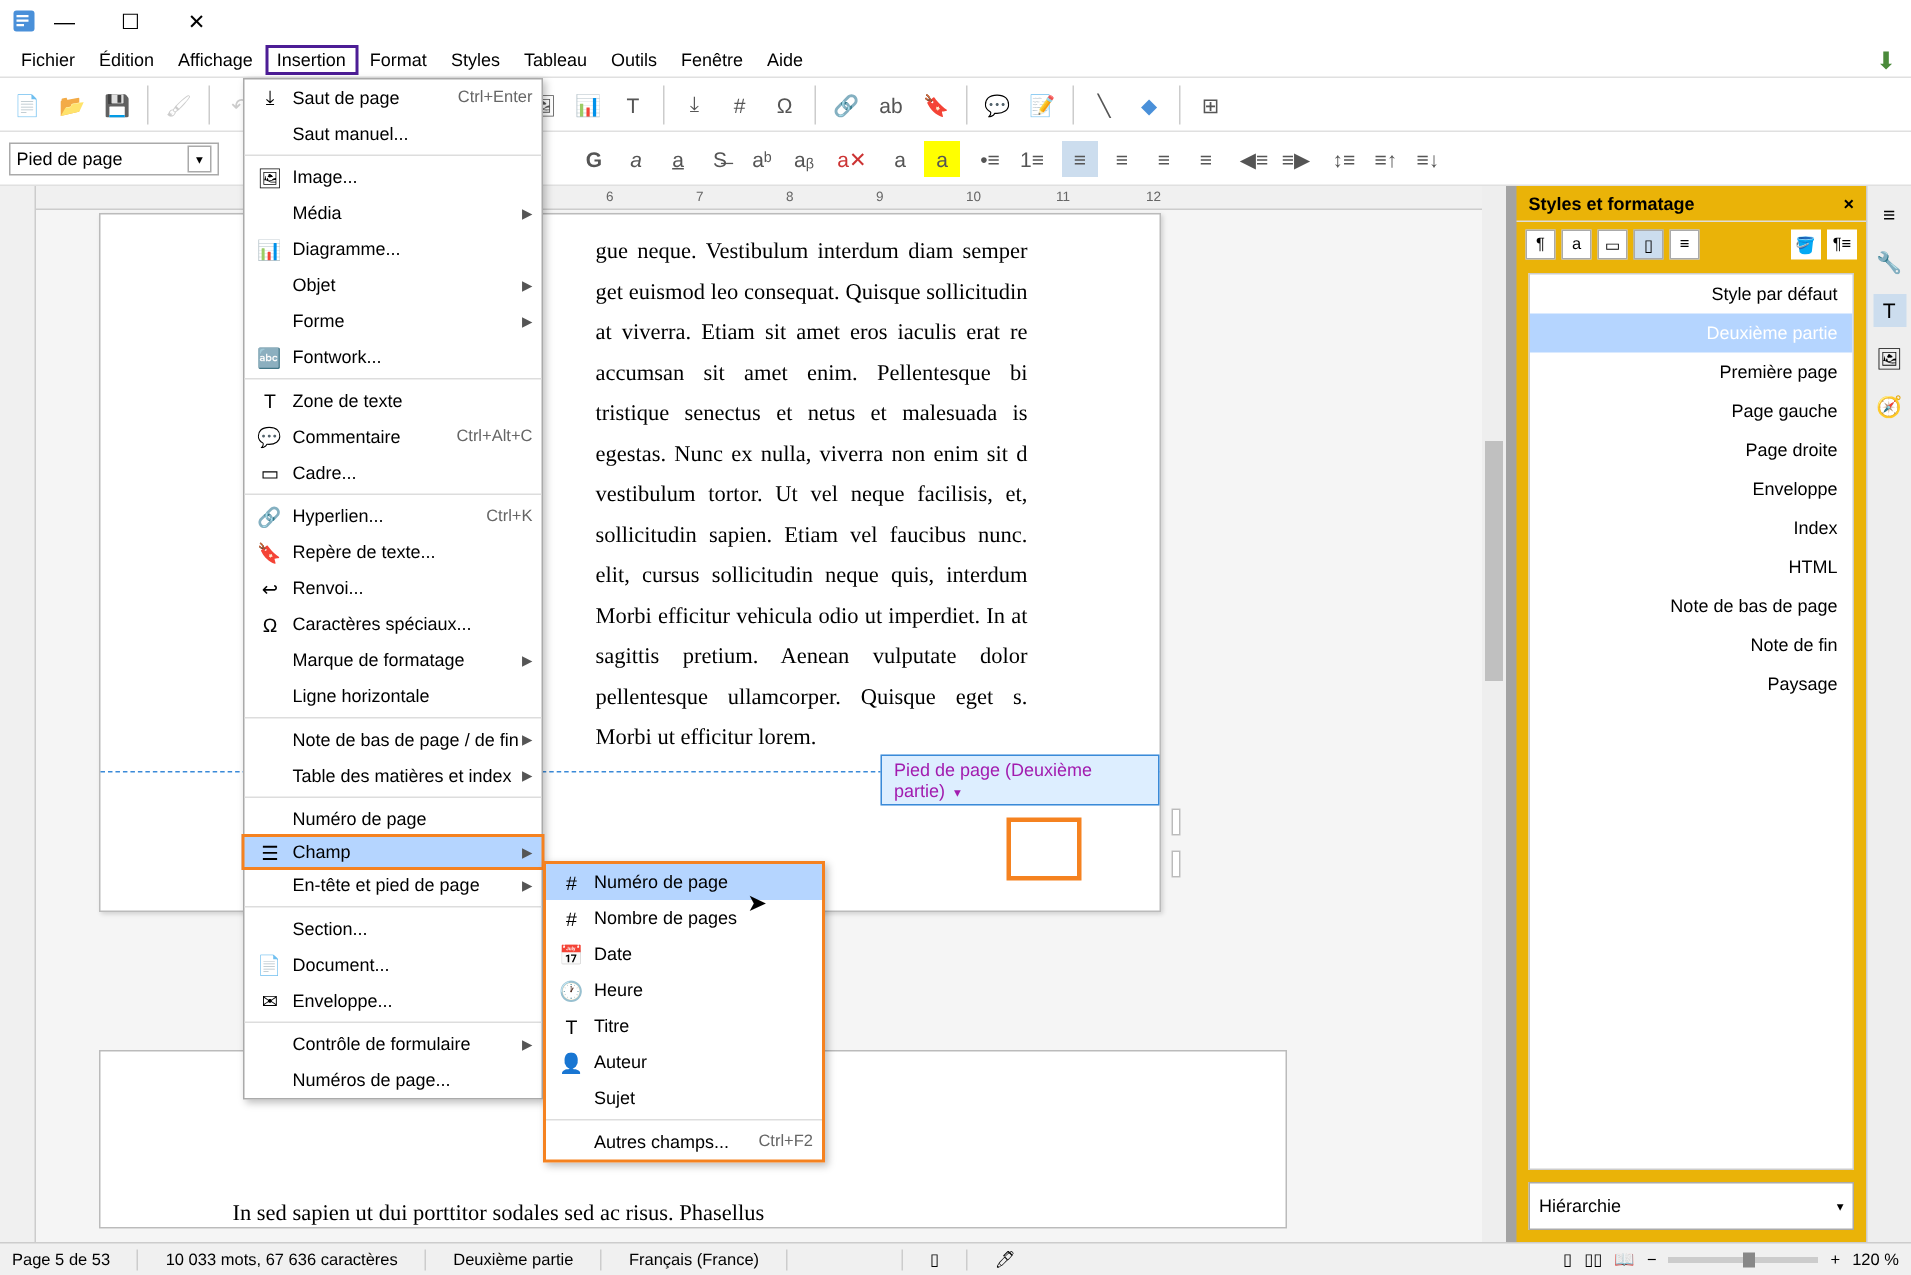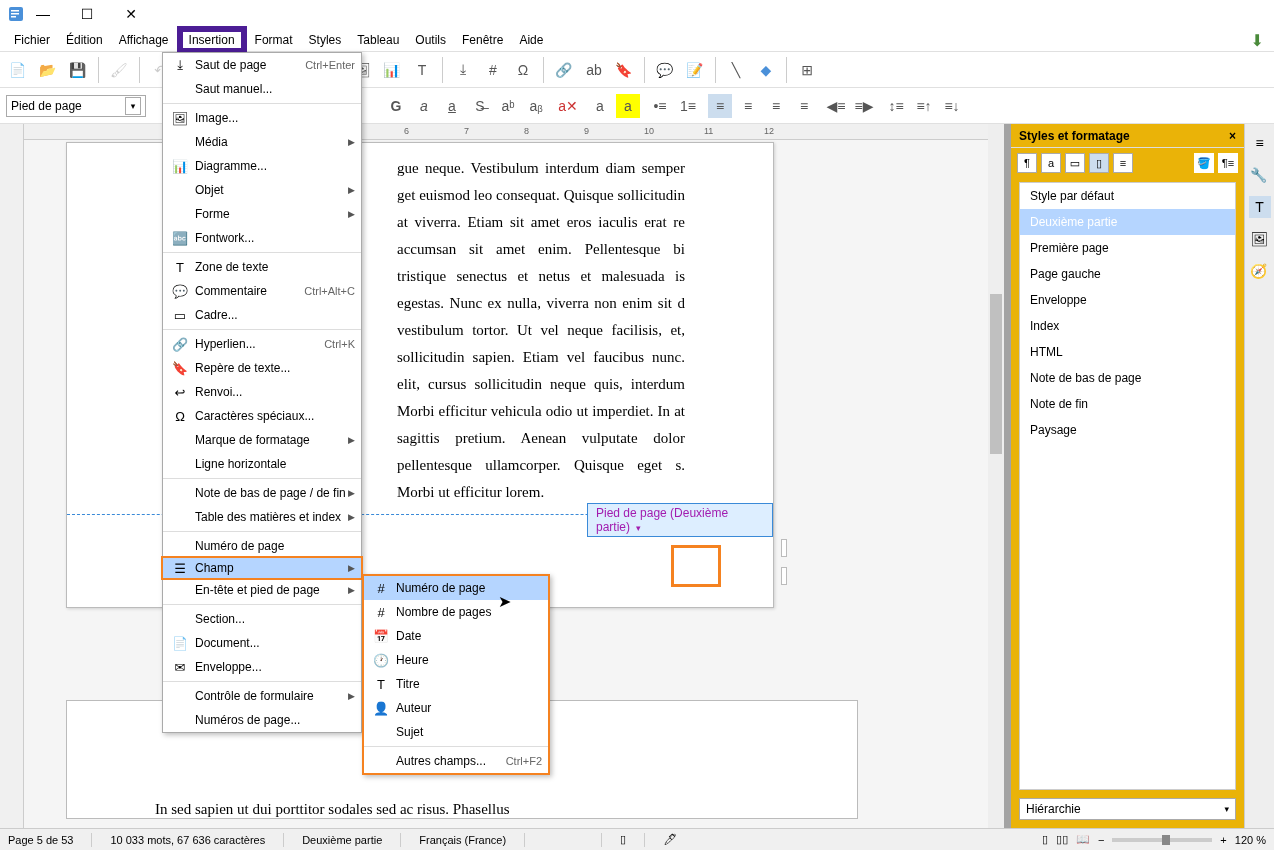--- a/index.html
+++ b/index.html
@@ -4,21 +4,21 @@
 <style>
 * { box-sizing: border-box; margin: 0; padding: 0; }
 body { font-family: "Segoe UI", Tahoma, sans-serif; font-size: 12px; width: 1274px; height: 850px; background: #fff; overflow: hidden; position: relative; }
 .titlebar { height: 28px; display: flex; align-items: center; padding: 0 8px; background: #fff; }
 .titlebar-icon { width: 16px; height: 16px; margin-right: 6px; }
 .titlebar-text { flex: 1; font-size: 12px; }
 .winbtns { display: flex; gap: 18px; }
 .winbtn { width: 26px; height: 20px; display: flex; align-items: center; justify-content: center; font-size: 14px; cursor: pointer; }
 .menubar { height: 24px; display: flex; align-items: center; padding: 0 6px; border-bottom: 1px solid #e0e0e0; position: relative; }
 .menuitem { padding: 3px 8px; cursor: pointer; }
-.menu-hl { border: 6px solid #4c1d95; padding: 1px 6px; }
+.menu-hl { border: 2px solid #4c1d95; padding: 1px 6px; }
 .ext-icon { position: absolute; right: 10px; top: 3px; color: #4a8a3a; font-size: 16px; }
 .toolbar { height: 36px; display: flex; align-items: center; gap: 6px; padding: 0 6px; border-bottom: 1px solid #e0e0e0; }
 .toolbar .sep { width: 1px; height: 26px; background: #ccc; margin: 0 2px; }
 .tbtn { width: 24px; height: 24px; display: flex; align-items: center; justify-content: center; font-size: 14px; color: #555; cursor: pointer; }
 .toolbar2 { height: 36px; display: flex; align-items: center; padding: 0 6px; gap: 4px; border-bottom: 1px solid #e0e0e0; }
 .style-dd { width: 140px; height: 22px; border: 1px solid #aaa; display: flex; align-items: center; padding: 0 4px; font-size: 12px; background: #fff; }
 .style-dd-arrow { margin-left: auto; border: 1px solid #aaa; width: 16px; height: 18px; display: flex; align-items: center; justify-content: center; font-size: 9px; }
 .main { position: absolute; top: 124px; left: 0; right: 0; bottom: 22px; display: flex; }
 .ruler-v { width: 24px; background: #f0f0f0; border-right: 1px solid #ccc; }
 .docarea { flex: 1; background: #f5f5f5; position: relative; overflow: hidden; }
@@ -43,24 +43,24 @@
 .dd-sep { height: 1px; background: #ddd; margin: 2px 0; }
 .dd-hl { background: #b5d5ff !important; border: 2px solid #f58220; margin: -2px; position: relative; z-index: 2; }
 .dd-sub { left: 362px; top: 574px; width: 188px; border: 2px solid #f58220; }
 .dd-sub .dd-row.sel { background: #b5d5ff; }
 .cursor-arrow { position: absolute; left: 498px; top: 592px; z-index: 200; font-size: 16px; }
 .sidebar-r { width: 240px; background: #eab308; border-left: 7px solid #a3a3a3; display: flex; flex-direction: column; }
 .sb-head { height: 24px; display: flex; align-items: center; padding: 0 8px; border-bottom: 1px solid #ddd; font-weight: bold; }
 .sb-head .x { margin-left: auto; cursor: pointer; }
 .sb-tabs { height: 30px; display: flex; align-items: center; gap: 4px; padding: 0 6px; }
 .sb-tab { width: 20px; height: 20px; border: 1px solid #aaa; background: #fff; display: flex; align-items: center; justify-content: center; font-size: 11px; }
-.sb-list { flex: 1; background: #fff; margin: 4px 8px; border: 1px solid #ccc; overflow: auto; }
+.sb-list { flex: 1; background: #fff; margin: 4px 8px; border: 1px solid #ccc; overflow: auto; text-align: right; }
 .sb-item { padding: 6px 10px; cursor: pointer; }
 .sb-item.sel { background: #b5d5ff; color: #fff; }
-.sb-dd { margin: 4px 8px 8px; height: 22px; border: 1px solid #aaa; background: #fff; display: flex; align-items: center; padding: 4px 6px; }
+.sb-dd { margin: 4px 8px 8px; height: 32px; border: 1px solid #aaa; background: #fff; display: flex; align-items: center; padding: 4px 6px; }
 .sb-dd-arrow { margin-left: auto; font-size: 9px; }
 .sidetabs { width: 30px; background: #eee; border-left: 1px solid #ccc; display: flex; flex-direction: column; align-items: center; padding-top: 8px; gap: 10px; }
 .sidetab { width: 22px; height: 22px; display: flex; align-items: center; justify-content: center; font-size: 14px; cursor: pointer; }
 .statusbar { position: absolute; bottom: 0; left: 0; right: 0; height: 22px; background: #f0f0f0; border-top: 1px solid #ccc; display: flex; align-items: center; font-size: 11px; padding: 0 8px; gap: 18px; }
 .statusbar .sep { width: 1px; height: 14px; background: #ccc; }
 .status-right { margin-left: auto; display: flex; align-items: center; gap: 8px; }
 .zoom-slider { width: 100px; height: 4px; background: #ccc; position: relative; }
 .zoom-slider::before { content: ""; position: absolute; left: 50%; top: -3px; width: 8px; height: 10px; background: #888; }
 .scrollbar-v { position: absolute; right: 270px; top: 124px; width: 16px; bottom: 22px; background: #eee; }
 .scrollbar-v .thumb { position: absolute; left: 2px; right: 2px; top: 170px; height: 160px; background: #c0c0c0; }
@@ -215,20 +215,21 @@
       <div style="margin-left:auto;display:flex;gap:4px">
         <div class="sb-tab" style="border:none">🪣</div>
         <div class="sb-tab" style="border:none">¶≡</div>
       </div>
     </div>
     <div class="sb-list" id="sb-list">
         <div class="sb-item">Style par défaut</div>
         <div class="sb-item sel">Deuxième partie</div>
         <div class="sb-item">Première page</div>
         <div class="sb-item">Page gauche</div>
+        <div class="sb-item">Page droite</div>
         <div class="sb-item">Enveloppe</div>
         <div class="sb-item">Index</div>
         <div class="sb-item">HTML</div>
         <div class="sb-item">Note de bas de page</div>
         <div class="sb-item">Note de fin</div>
         <div class="sb-item">Paysage</div>
       </div>
     <div class="sb-dd">
       <span>Hiérarchie</span>
       <span class="sb-dd-arrow">▾</span>

